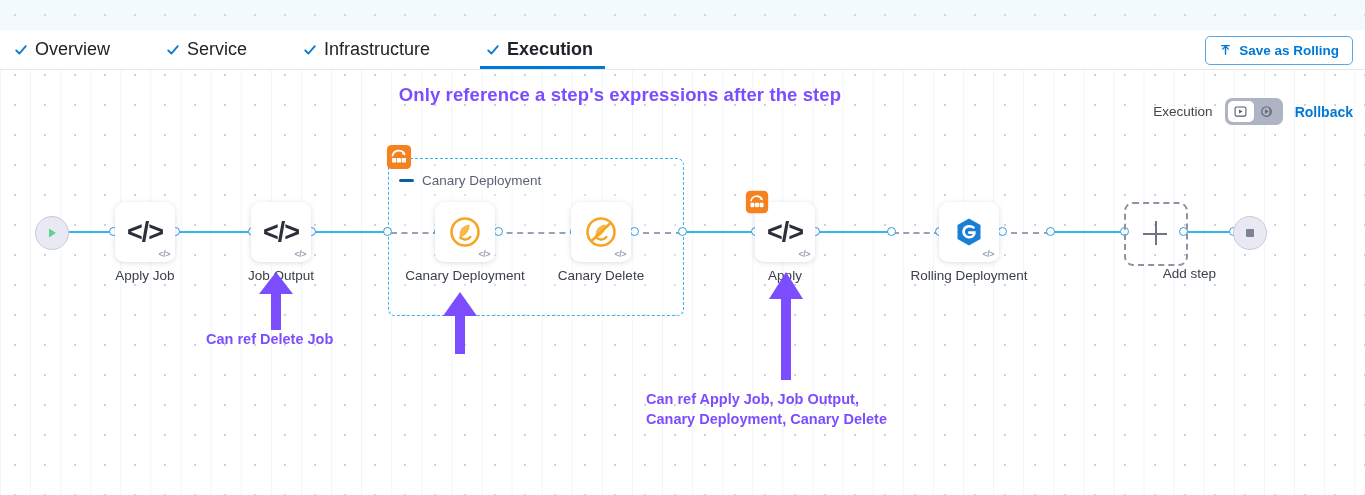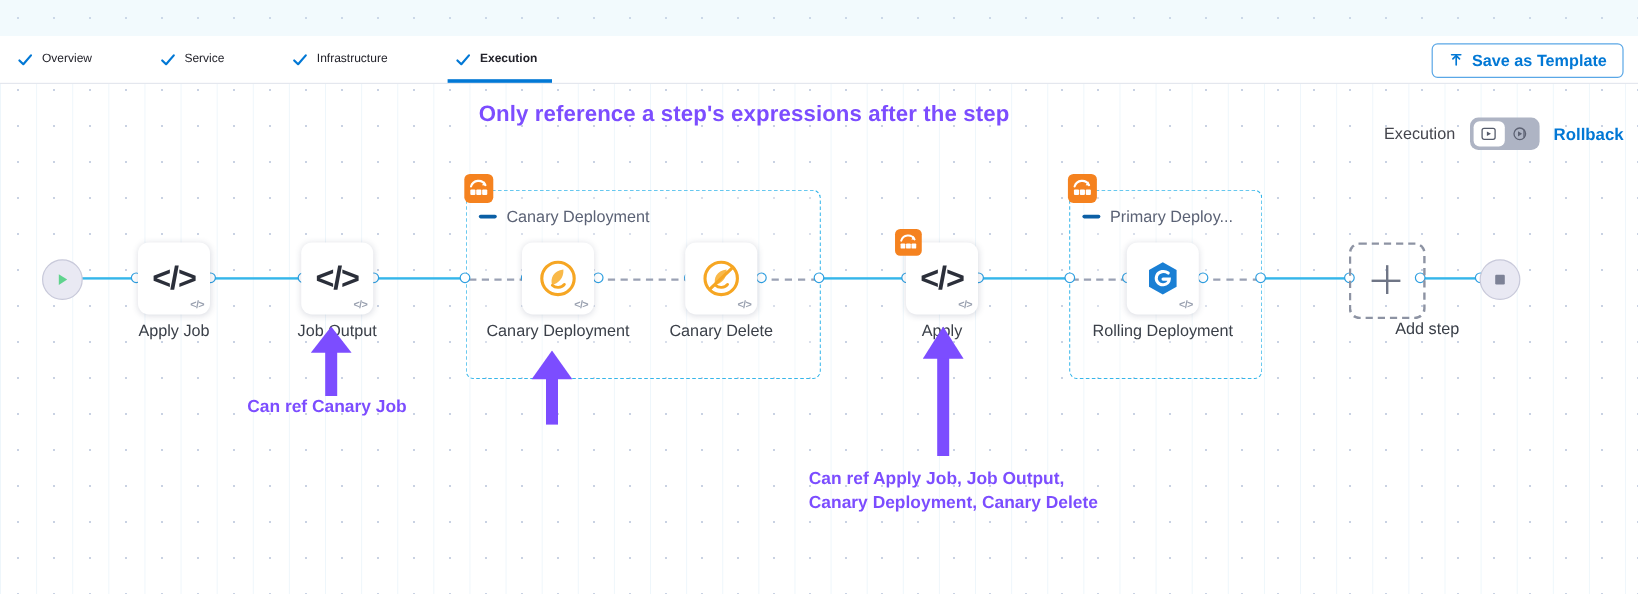--- a/index.html
+++ b/index.html
@@ -30,21 +30,21 @@
 
   
   .header{
     position:absolute;left:0;top:30px;width:1365px;height:39px;
     background:#ffffff;border-bottom:1px solid #e4e7ee;
     z-index:6;
   }
   .tabs{position:absolute;left:14px;top:0;height:39px;display:flex;align-items:center;gap:0;}
   .tab{
     display:flex;align-items:center;gap:7px;height:39px;padding:0 20px 0 0;
-    margin-right:36px;font-size:10px;color:#22222a;cursor:pointer;position:relative;
+    margin-right:36px;font-size:18px;color:#22222a;cursor:pointer;position:relative;
   }
   .tab:last-child{margin-right:0;}
   .tab .chk{width:14px;height:14px;flex:0 0 14px;display:block;}
   .tab.active{font-weight:bold;}
   .tab.active::after{
     content:"";position:absolute;left:-6px;right:8px;bottom:0;height:3px;background:#0278d5;
   }
   .save-tpl{
     position:absolute;right:12px;top:6px;height:27px;
     display:flex;align-items:center;gap:7px;
@@ -178,21 +178,21 @@
 
 
     </div>
 
     <div class="save-tpl">
       <svg width="13" height="13" viewBox="0 0 16 16">
         <path d="M8 12.5 L8 3.2" stroke="#0278d5" stroke-width="1.7" stroke-linecap="round" fill="none"></path>
         <path d="M4.6 6.3 L8 2.9 L11.4 6.3" stroke="#0278d5" stroke-width="1.7" fill="none" stroke-linecap="round" stroke-linejoin="round"></path>
         <path d="M3.3 2 L12.7 2" stroke="#0278d5" stroke-width="1.7" stroke-linecap="round"></path>
       </svg>
-      <span>Save as Template</span>
+      <span>Save as Rolling</span>
     </div>
   </div>
 
   <div class="headline">Only reference a step's expressions after the step</div>
 
   <div class="exec-bar">
     <span class="exec-label">Execution</span>
     <div class="seg">
       <div class="seg-btn on">
         <svg width="15" height="15" viewBox="0 0 18 18">
@@ -221,34 +221,20 @@
         <rect x="6.4" y="15" width="4.6" height="5" rx="0.9" fill="#ffffff"></rect>
         <rect x="11.7" y="15" width="4.6" height="5" rx="0.9" fill="#ffffff"></rect>
         <rect x="17" y="15" width="4.6" height="5" rx="0.9" fill="#ffffff"></rect>
       </svg>
       <div class="group-label">
         <span class="group-dash"></span>
         <span>Canary Deployment</span>
       </div>
     </div>
 
-    <div class="group" style="left:891px;top:126px;width:159px;height:156px;">
-      <svg class="group-badge" viewBox="0 0 28 28">
-        <rect x="1" y="1" width="26" height="26" rx="5" fill="#f5821f"></rect>
-        <path d="M7 12.3 a7 7 0 0 1 13 -1.2" fill="none" stroke="#ffffff" stroke-width="1.9" stroke-linecap="round"></path>
-        <path d="M19.2 7.6 L20.6 11.4 L16.9 11.1 Z" fill="#ffffff"></path>
-        <rect x="6.4" y="15" width="4.6" height="5" rx="0.9" fill="#ffffff"></rect>
-        <rect x="11.7" y="15" width="4.6" height="5" rx="0.9" fill="#ffffff"></rect>
-        <rect x="17" y="15" width="4.6" height="5" rx="0.9" fill="#ffffff"></rect>
-      </svg>
-      <div class="group-label">
-        <span class="group-dash"></span>
-        <span>Primary Deploy...</span>
-      </div>
-    </div>
 
     <div class="link solid" style="left:62px;top:199px;width:54px;"></div>
     <div class="link solid" style="left:175px;top:199px;width:78px;"></div>
     <div class="link solid" style="left:311px;top:199px;width:80px;"></div>
     <div class="link dashed" style="left:391px;top:200px;width:48px;"></div>
     <div class="link dashed" style="left:496px;top:200px;width:80px;"></div>
     <div class="link dashed" style="left:632px;top:200px;width:50px;"></div>
     <div class="link solid" style="left:682px;top:199px;width:73px;"></div>
     <div class="link solid" style="left:815px;top:199px;width:78px;"></div>
     <div class="link dashed" style="left:893px;top:200px;width:47px;"></div>
@@ -359,27 +345,27 @@
       <svg width="12" height="12" viewBox="0 0 12 12">
         <rect x="2" y="2" width="8" height="8" rx="1" fill="#7d8296"></rect>
       </svg>
     </div>
   </div>
 
   <svg class="arrow" style="left:258px;top:272px;" width="36" height="58" viewBox="0 0 36 58">
     <rect x="13" y="18" width="10" height="40" fill="#7c4dff"></rect>
     <path d="M18 0 L35 22 L1 22 Z" fill="#7c4dff"></path>
   </svg>
-  <div class="ann" style="left:206px;top:330px;">Can ref Canary Job</div>
+  <div class="ann" style="left:206px;top:330px;">Can ref Delete Job</div>
 
   <svg class="arrow" style="left:442px;top:292px;" width="36" height="62" viewBox="0 0 36 62">
     <rect x="13" y="20" width="10" height="42" fill="#7c4dff"></rect>
     <path d="M18 0 L35 24 L1 24 Z" fill="#7c4dff"></path>
   </svg>
 
   <svg class="arrow" style="left:768px;top:272px;" width="36" height="108" viewBox="0 0 36 108">
     <rect x="13" y="24" width="10" height="84" fill="#7c4dff"></rect>
     <path d="M18 0 L35 27 L1 27 Z" fill="#7c4dff"></path>
   </svg>
-  <div class="ann" style="left:674px;top:390px;">Can ref Apply Job, Job Output,
+  <div class="ann" style="left:646px;top:390px;">Can ref Apply Job, Job Output,
 Canary Deployment, Canary Delete</div>
 
 </div>
 
 </body></html>

